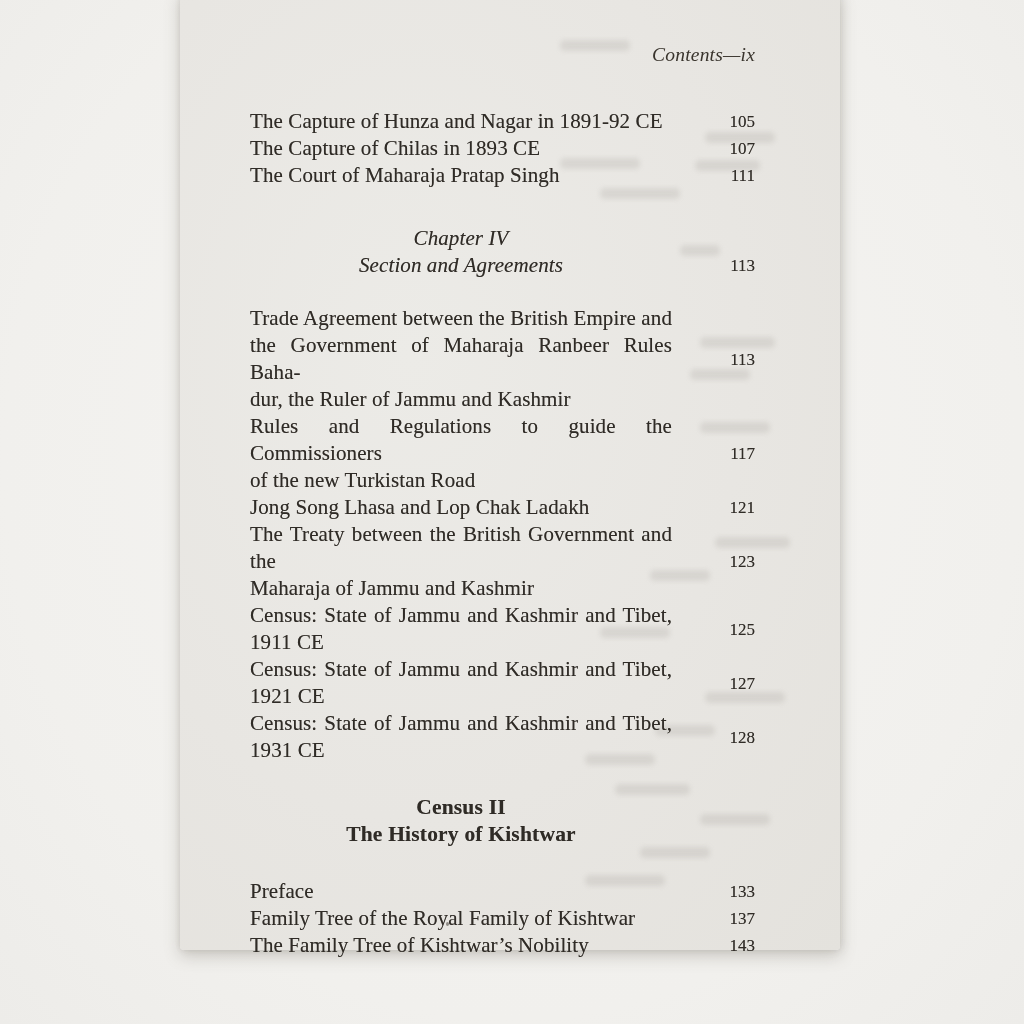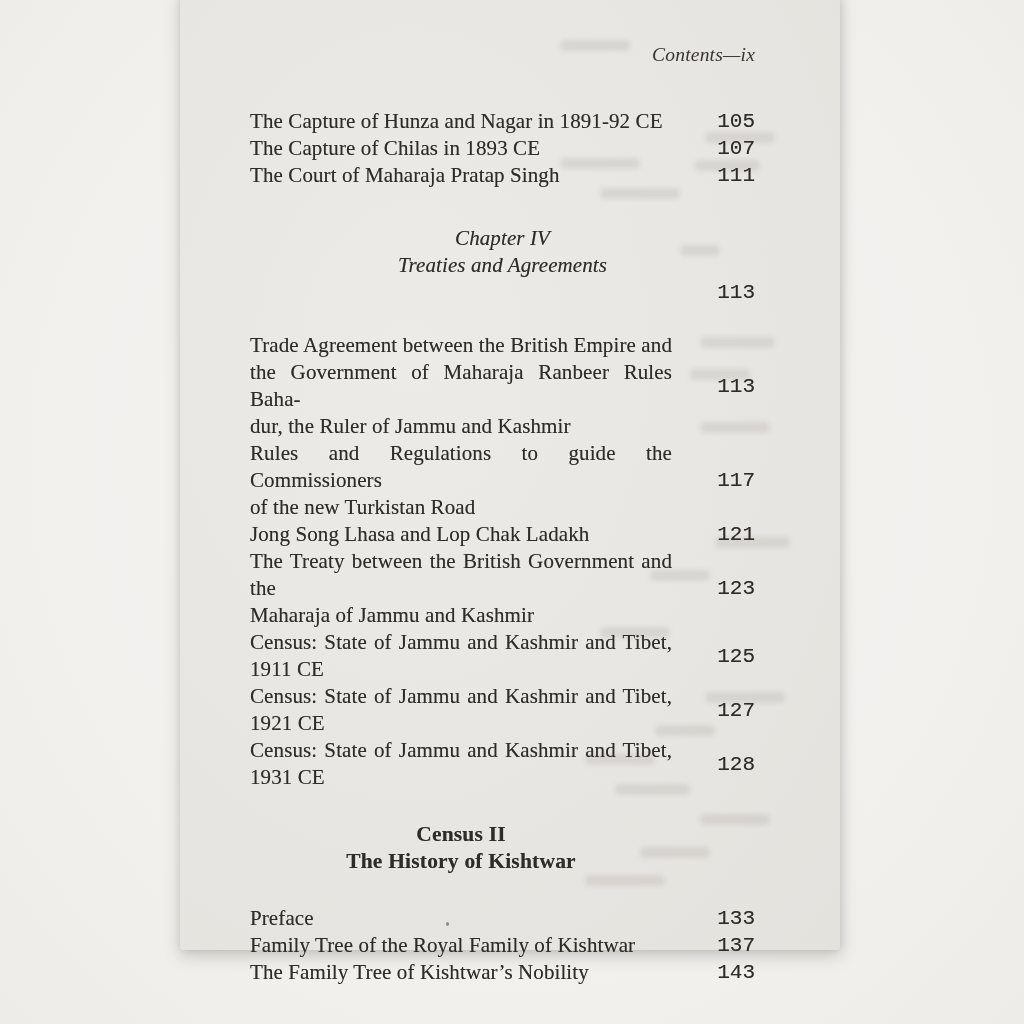--- a/index.html
+++ b/index.html
@@ -18,23 +18,23 @@
   .content{position:absolute;left:0;top:8px;width:660px;padding:0 85px 0 70px;box-sizing:border-box;}
   .running-head{
     margin-top:42px;text-align:right;font-style:italic;
     font-size:19.5px;line-height:26px;color:#39342d;letter-spacing:0.2px;
   }
   .toc{margin-top:40px;}
   .row{display:flex;align-items:center;}
   .t{width:422px;}
   .ln{font-size:21px;line-height:27px;letter-spacing:0.1px;text-shadow:0 0 0.5px rgba(47,43,38,0.45);}
   .just{text-align:justify;text-align-last:justify;}
-  .num{flex:1;text-align:right;font-size:21px;line-height:27px;text-shadow:0 0 0.5px rgba(47,43,38,0.45);font-family:Liberation Mono, monospace;}
+  .num{flex:1;text-align:right;font-size:17px;line-height:27px;text-shadow:0 0 0.5px rgba(47,43,38,0.45);}
   .num-end{align-self:flex-end;}
-  .chapter-heading{margin:36px 0 26px;flex-direction:column;}
+  .chapter-heading{margin:36px 0 26px;}
   .chapter-heading .t{text-align:center;font-style:italic;}
   .section-heading{margin:30px 0 30px;}
   .section-heading .t{text-align:center;font-weight:bold;}
   .section-heading .ln{font-size:21.5px;letter-spacing:0.2px;}
   
   .ghost{position:absolute;height:11px;border-radius:5px;background:rgba(138,132,122,0.17);filter:blur(2.5px);}
   .speck{position:absolute;left:266px;top:930px;width:3px;height:4px;border-radius:50%;background:rgba(70,64,56,0.55);}
 </style>
 </head>
 <body>
@@ -89,21 +89,21 @@
       <div class="row">
         <div class="t">
             <div class="ln">The Court of Maharaja Pratap Singh</div>
           </div>
         <div class="num">111</div>
       </div>
 
       <div class="row chapter-heading">
         <div class="t">
           <div class="ln">Chapter IV</div>
-          <div class="ln">Treaties and Agreements</div>
+          <div class="ln">Section and Agreements</div>
         </div>
         <div class="num num-end">113</div>
       </div>
 
       <div class="row">
         <div class="t">
           <div class="ln just">Trade Agreement between the British Empire and</div>
           <div class="ln just">the Government of Maharaja Ranbeer Rules Baha-</div>
           <div class="ln">dur, the Ruler of Jammu and Kashmir</div>
         </div>

